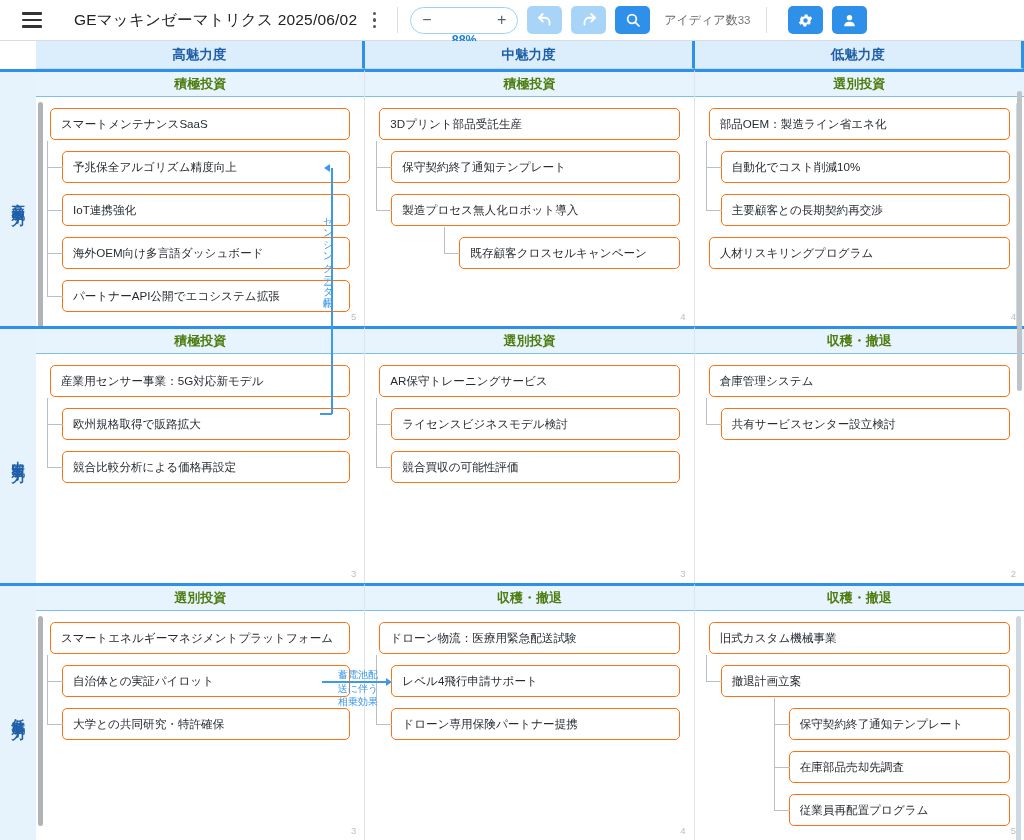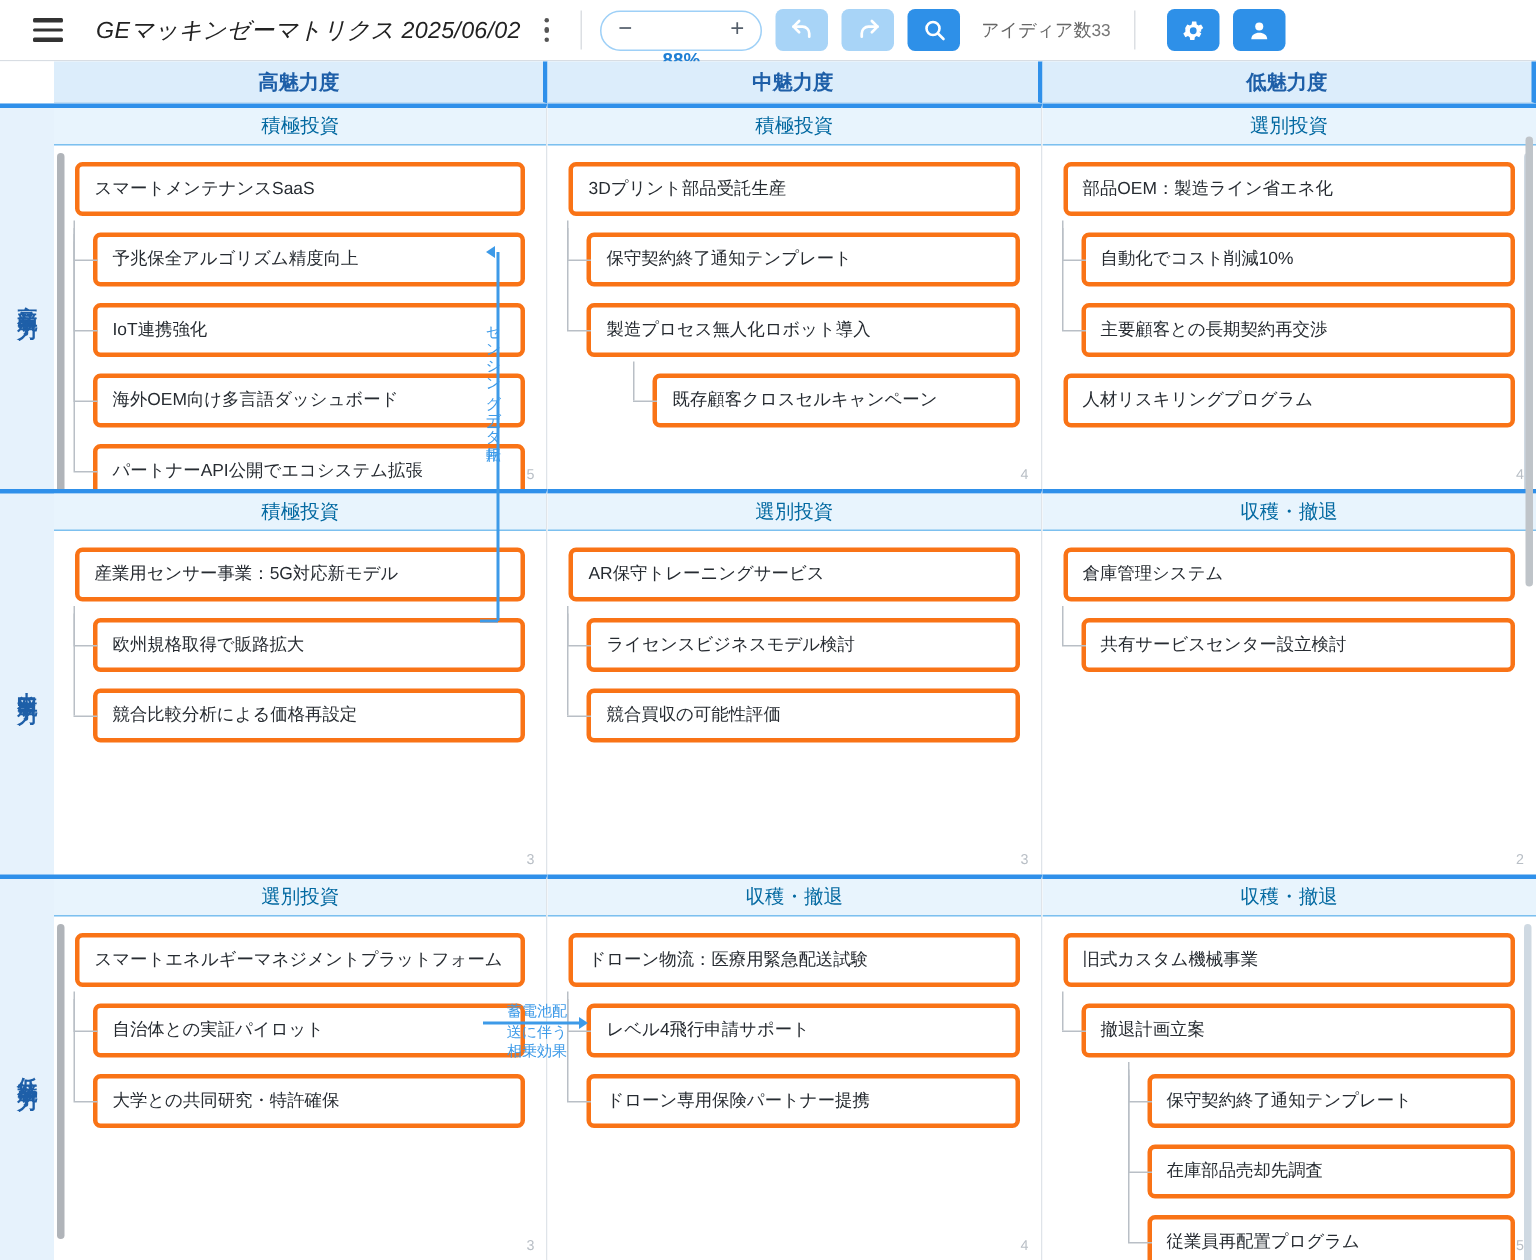--- a/index.html
+++ b/index.html
@@ -18,23 +18,22 @@
     border-bottom: 1px solid #d8dde3;
     display: flex; align-items: center;
   }
   .tb-hamburger {
     width: 36px; height: 36px; margin-left: 14px;
     display: flex; flex-direction: column; justify-content: center;
     align-items: center; gap: 4px; cursor: pointer; border-radius: 4px;
   }
   .tb-hamburger i { display:block; width: 20px; height: 2.6px; background:#333; border-radius:1px; }
   .tb-title {
-    margin-left: 14px; font-size: 15.5px; color: #222; white-space: nowrap;
+    margin-left: 24px; font-size: 15.5px; color: #222; white-space: nowrap;
     letter-spacing: .2px;
-    font-style: italic;
   }
   .tb-kebab {
     width: 22px; height: 30px; margin-left: 6px; cursor: pointer;
     display: flex; flex-direction: column; align-items: center; justify-content: center; gap: 3px;
   }
   .tb-kebab i { display:block; width:3.2px; height:3.2px; border-radius:50%; background:#555; }
 
   .tb-sep { width: 1px; height: 26px; background: #dcdfe3; margin: 0 12px; }
 
   .zoomctl {
@@ -98,42 +97,42 @@
     position: relative;
     background: #ffffff;
     border-top: 3px solid #2f90ea;
     border-right: 1px solid #dfe4e9;
     overflow: hidden;
   }
   .cell-head {
     height: 25px; background: #e8f4fd;
     border-bottom: 1.6px solid #7cc0ef;
     display: flex; align-items: center; justify-content: center;
-    font-size: 13px; font-weight: normal; color: #0369a1;
+    font-size: 13px; font-weight: bold; color: #4d7c0f;
   }
   .cell-body { position: relative; padding: 11px 14px 0 14px; height: calc(100% - 25px); }
 
   .count-badge {
     position: absolute; right: 8px; bottom: 4px;
     font-size: 9.5px; color: #b9bfc6;
   }
 
   
   .node {
     position: relative;
-    border: 3px solid #f97316; border-radius: 5px; background: #fff;
+    border: 1px solid #f97316; border-radius: 5px; background: #fff;
     font-size: 11.6px; color: #262b31; line-height: 1.2;
     padding: 8px 10px; min-height: 31px;
     display: flex; align-items: center;
     margin-bottom: 11px;
     box-shadow: 0 0 0 0 rgba(0,0,0,0);
   }
   .lvl0 { margin-left: 0; }
   .lvl1 { margin-left: 12px; }
-  .lvl2 { margin-left: 56px; }
+  .lvl2 { margin-left: 80px; }
 
   
   .node.child::before {
     content: ""; position: absolute; left: -16px; top: 50%;
     width: 16px; height: 1px; background: #b9bfc6;
   }
   .node.child::after {
     content: ""; position: absolute; left: -16px; bottom: 50%;
     width: 1px; background: #b9bfc6;
   }

